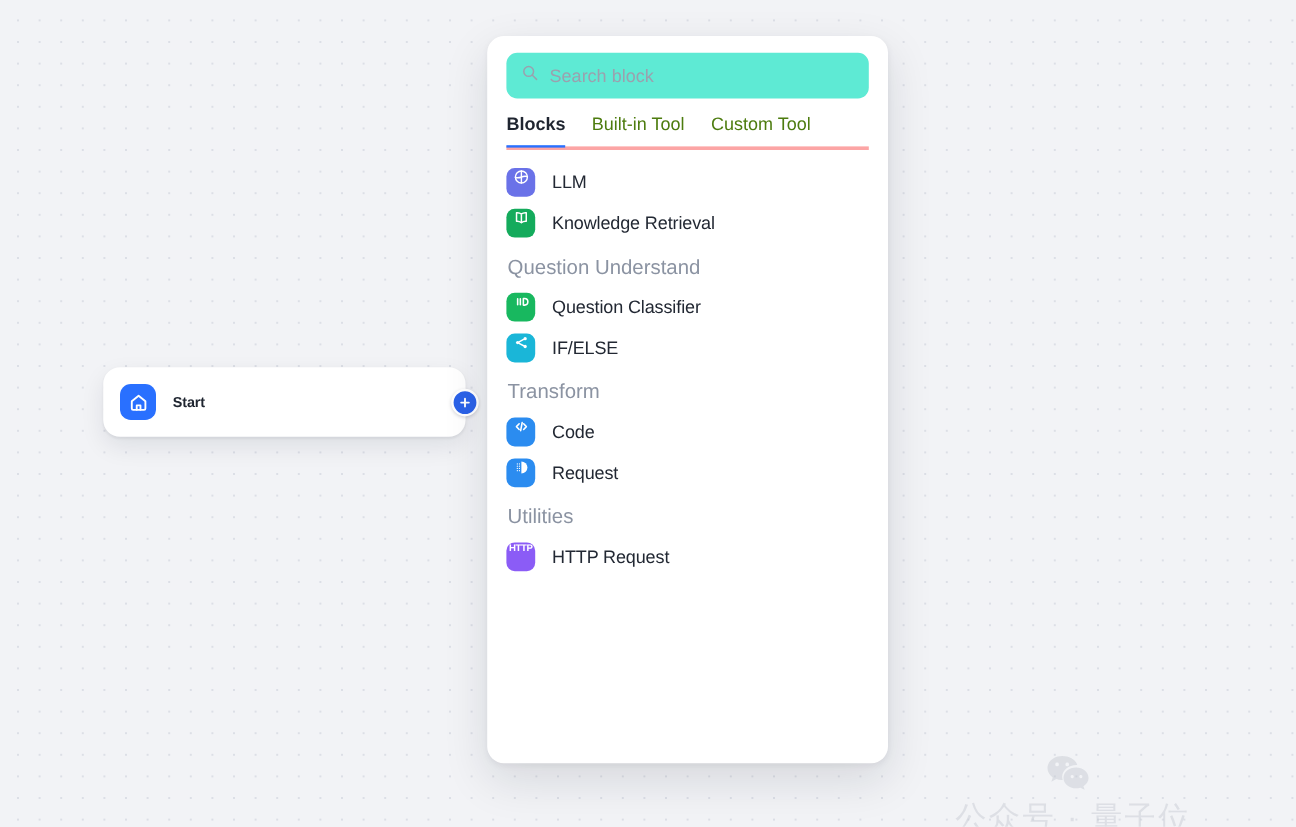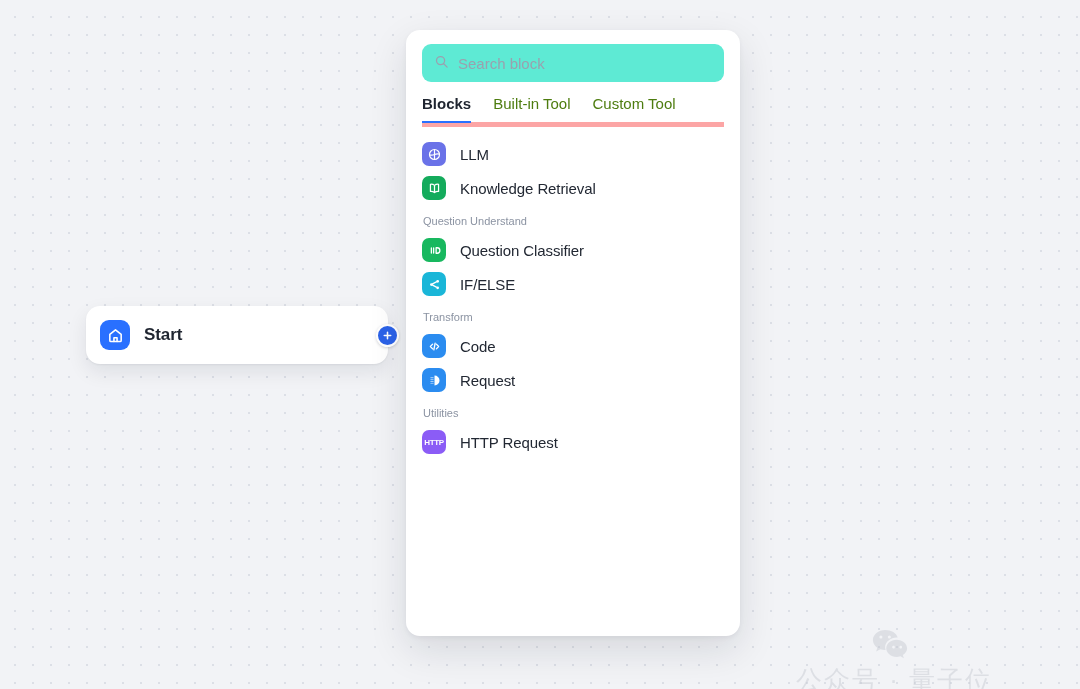--- a/index.html
+++ b/index.html
@@ -48,21 +48,21 @@
     border-radius: 9px;
     background: #2970ff;
     display: flex;
     align-items: center;
     justify-content: center;
     flex: none;
   }
 
   .node-title {
     margin-left: 14px;
-    font-size: 17px;
+    font-size: 12px;
     font-weight: bold;
     color: #1f2530;
     letter-spacing: -0.1px;
   }
 
   #add-next-button {
     position: absolute;
     left: 376px;
     top: 324px;
     width: 23px;
@@ -115,21 +115,21 @@
     width: 100%;
   }
   #search-input::placeholder { color: #9aa1ae; }
 
   
   #tabs {
     display: flex;
     align-items: flex-end;
     gap: 22px;
     margin: 13px 16px 0 16px;
-    border-bottom: 5px solid #fca5a5;
+    border-bottom: 3px solid #fca5a5;
     flex: none;
   }
   .tab {
     font-size: 15px;
     color: #4d7c0f;
     padding-bottom: 9px;
     cursor: pointer;
     white-space: nowrap;
     border-bottom: 2px solid transparent;
     margin-bottom: -1px;
@@ -140,39 +140,38 @@
     border-bottom-color: #2970ff;
   }
 
   
   #block-list {
     flex: 1;
     overflow: hidden;
     padding: 10px 16px 0 16px;
   }
   .category-label {
-    font-size: 11px;
+    font-size: 17px;
     color: #8b93a2;
     margin: 10px 0 6px 1px;
   }
   .block-item {
     display: flex;
     align-items: center;
     height: 34px;
     border-radius: 8px;
     cursor: pointer;
     margin: 0 -6px;
     padding: 0 6px;
   }
   .block-icon {
     width: 24px;
     height: 24px;
     border-radius: 7px;
     display: flex;
-    align-items: center;
     justify-content: center;
     flex: none;
     color: #fff;
   }
   .block-label {
     margin-left: 14px;
     font-size: 15px;
     color: #222833;
     letter-spacing: -0.1px;
   }

